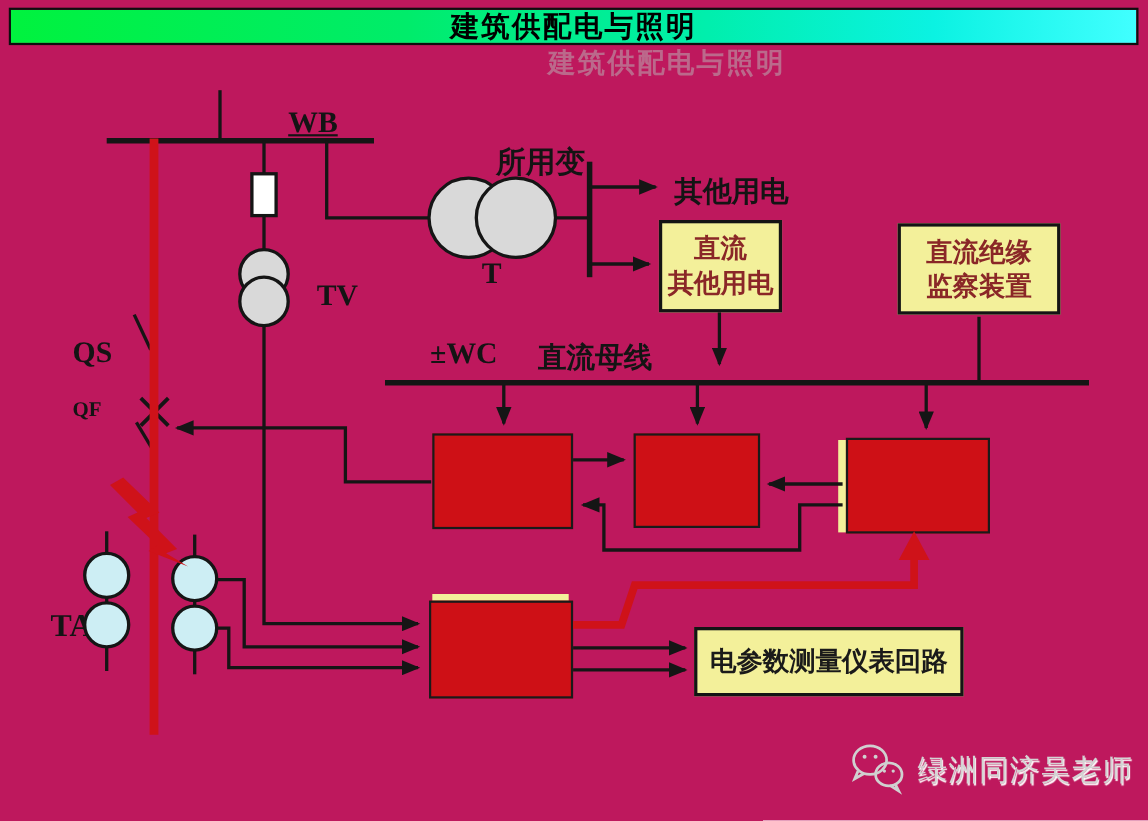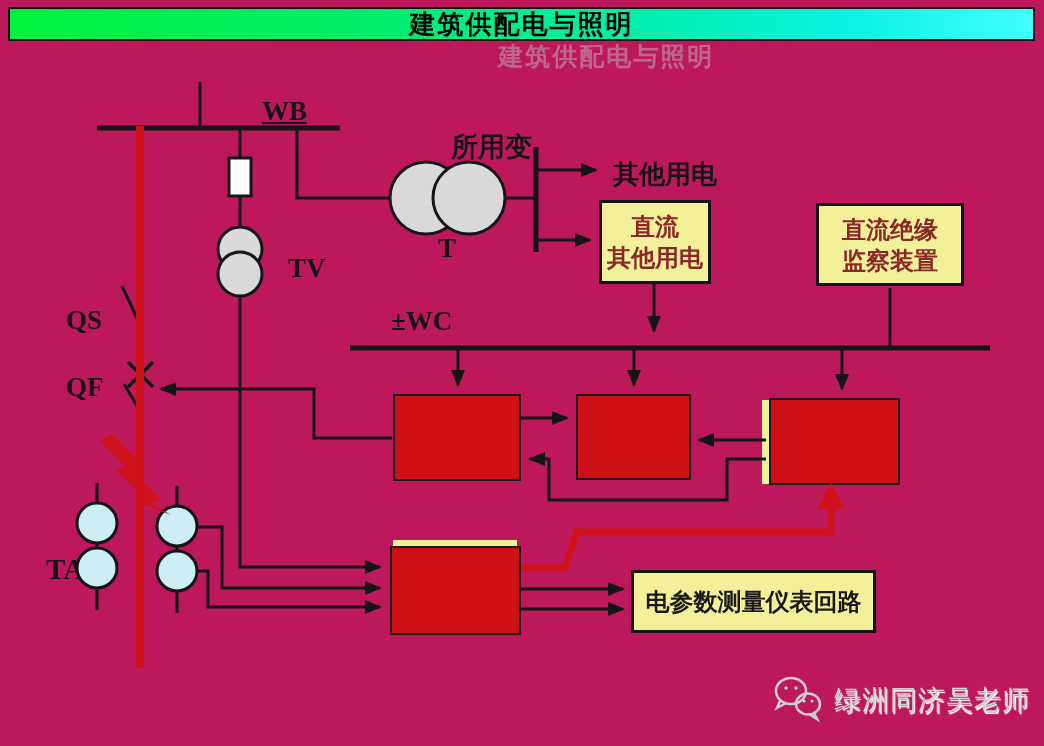--- a/index.html
+++ b/index.html
@@ -123,24 +123,25 @@
   <div class="ybox" style="left:816px;top:203px;width:148px;height:83px;color:#8a2727;font-size:24px;z-index:2;">
     <div class="ln">直流绝缘</div>
     <div class="ln">监察装置</div>
   </div>
 
   <div class="lab serif" style="left:262px;top:96px;font-size:27px;text-decoration:underline;">WB</div>
   <div class="lab" style="left:403px;top:129px;font-size:27px;margin-left:48px;">所用变</div>
   <div class="lab serif" style="left:438px;top:233px;font-size:27px;">T</div>
   <div class="lab serif" style="left:288px;top:253px;font-size:27px;">TV</div>
   <div class="lab serif" style="left:66px;top:280px;font-size:27px;margin-top:25px;">QS</div>
-  <div class="lab serif" style="left:66px;top:372px;font-size:27px;">QF</div>
+  <div class="lab serif" style="left:66px;top:362px;font-size:19px;">QF</div>
   <div class="lab serif" style="left:46px;top:553px;font-size:29px;">TA</div>
   <div class="lab" style="left:613px;top:157px;font-size:26px;">其他用电</div>
   <div class="lab serif" style="left:391px;top:306px;font-size:27px;">±WC</div>
+  <div class="lab" style="left:489px;top:308px;font-size:26px;">直流母线</div>
 
   <div id="wm">
     <svg width="60" height="52" viewBox="0 0 60 52">
       <g stroke="#d0d0d0" stroke-width="2.5" fill="none">
         <ellipse cx="23" cy="17" rx="15" ry="13"></ellipse>
         <path d="M12 27 L9 34 L18 29"></path>
         <ellipse cx="40" cy="30" rx="12" ry="10.5"></ellipse>
         <path d="M46 39 L49 45 L41 40"></path>
       </g>
       <g fill="#d0d0d0">

